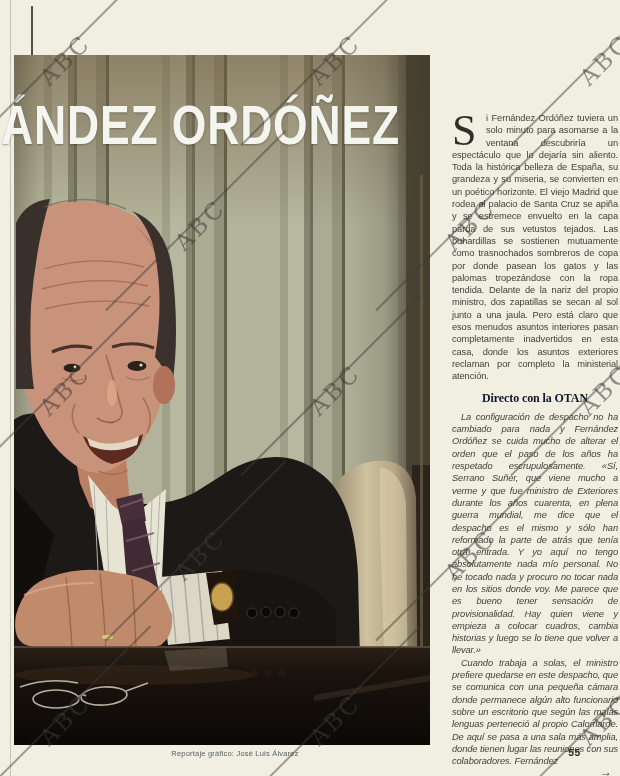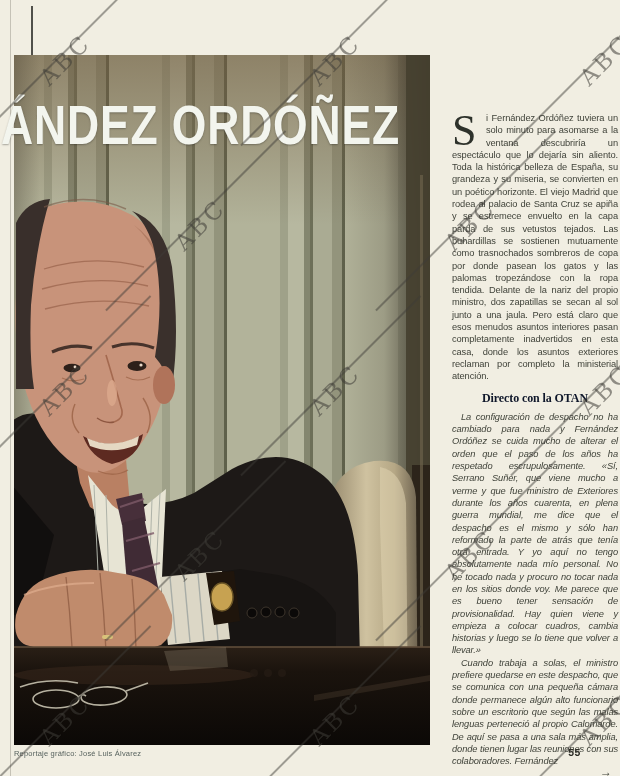--- a/index.html
+++ b/index.html
@@ -42,21 +42,21 @@
     letter-spacing:-0.1px;}
   .column p{margin:0;}
   .dropcap{float:left;width:30px;margin:2px 4px 0 0;
     font-family:"Liberation Serif", serif;font-weight:400;font-size:44px;line-height:34px;color:#2e322b;}
   .subhead{margin:9px 0 7px;text-align:center;
     font-family:"Liberation Serif", serif;font-weight:700;font-size:12px;color:#0f172a;}
   .p-indent{text-indent:9px;font-style:italic;}
   .arrow{text-align:right;padding-right:6px;font-weight:700;font-size:12px;line-height:10px;color:#3a3d34;}
 
   
-  .caption{position:absolute;left:14px;top:749px;width:442px;text-align:left;
+  .caption{position:absolute;left:14px;top:749px;width:442px;text-align:center;
     font-size:7.5px;letter-spacing:.2px;color:#57625e;}
   .pagenum{position:absolute;left:568px;top:747px;width:26px;text-align:left;
     font-family:Liberation Mono, monospace;font-weight:700;font-size:10.5px;color:#2d2d27;}
 
   
   .wm{position:absolute;width:110px;height:32px;z-index:9;pointer-events:none;
     display:flex;align-items:center;justify-content:center;
     transform:rotate(-45deg);color:rgba(62,60,55,.55);}
   .wm-line{position:absolute;left:-72px;right:-72px;top:9px;height:1.5px;background:currentColor;opacity:.85;}
   .wm-text{position:relative;font-family:"DejaVu Serif", serif;font-size:23px;letter-spacing:3px;font-weight:400;}

